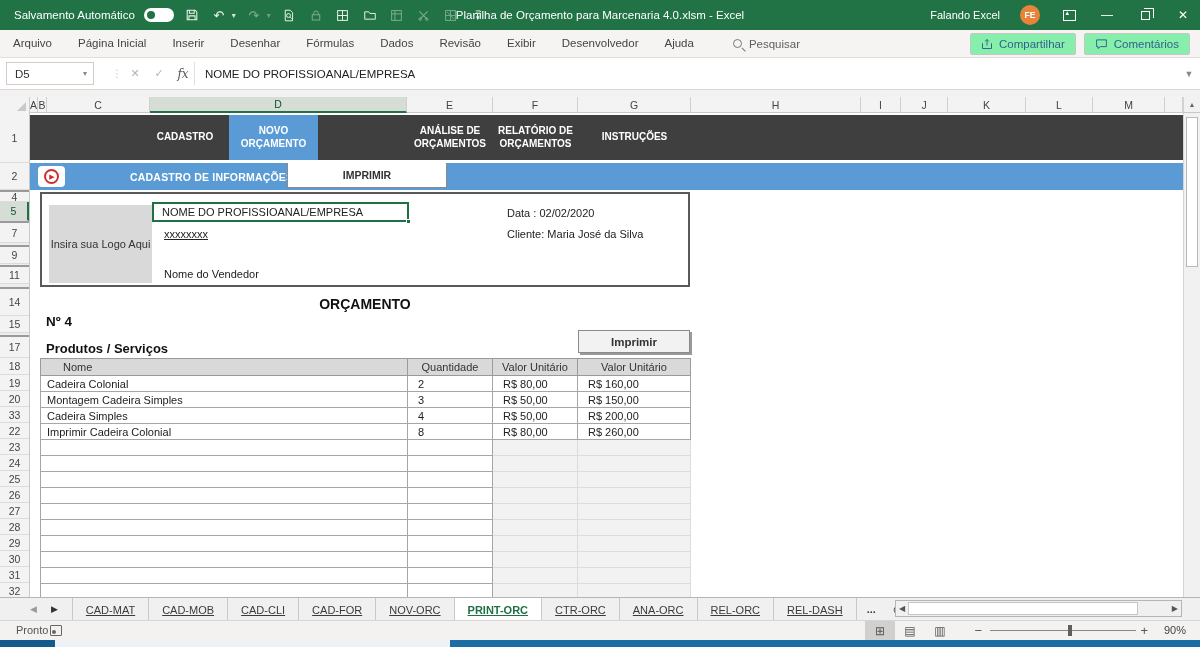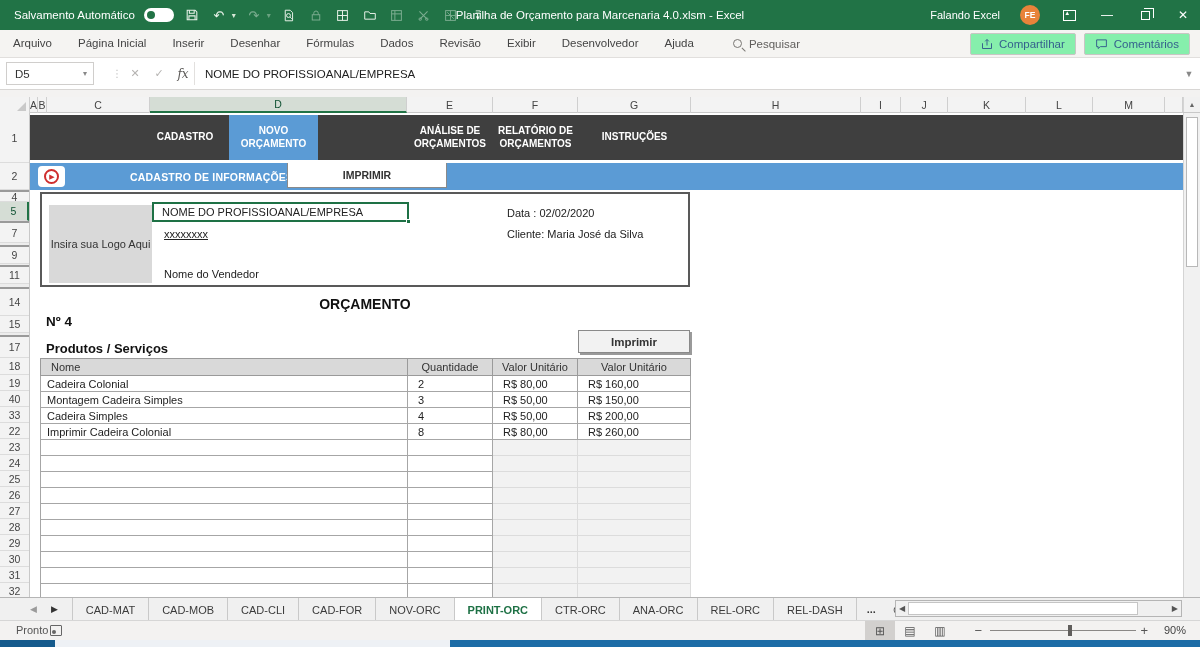--- a/index.html
+++ b/index.html
@@ -79,30 +79,30 @@
   .fill-handle { position:absolute; right:-4px; bottom:-4px; width:5px; height:5px; background:#1e7145; border:1px solid #fff; }
   .f-text { position:absolute; font-size:11px; color:#222; white-space:nowrap; }
 
   .orc-title { position:absolute; left:40px; top:183px; width:650px; text-align:center; font-size:14px; font-weight:bold; color:#111; }
   .orc-number { position:absolute; left:46px; top:201px; font-size:13.5px; font-weight:bold; color:#111; }
   .print-btn { position:absolute; left:578px; top:217px; width:112px; height:23px; background:#f2f2f2; border:1px solid #8a8a8a; box-shadow:2px 2px 0 #9a9a9a; display:flex; align-items:center; justify-content:center; font-size:11.5px; font-weight:bold; color:#333; }
   .section-title { position:absolute; left:40px; top:228px; width:650px; border-bottom:2px solid #7a7a7a; padding:0 0 2px 6px; font-size:13px; font-weight:bold; color:#111; }
 
   table.ptable { position:absolute; left:40px; top:245px; width:650px; border-collapse:collapse; font-size:11px; color:#222; table-layout:fixed; }
   .ptable th { background:#d9d9d9; border:1px solid #9a9a9a; height:17px; font-weight:normal; color:#333; text-align:center; overflow:hidden; }
-  .ptable th.name-col { text-align:left; padding-left:10px; }
+  .ptable th.name-col { text-align:left; padding-left:22px; }
   .ptable td { border:1px solid #a6a6a6; height:16px; padding-left:10px; white-space:nowrap; overflow:hidden; }
   .ptable td.name-cell { padding-left:6px; }
   .ptable tr.empty td.gray { background:#f2f2f2; border-color:#dcdcdc; }
 
   
   .tabbar { position:absolute; left:0; top:597px; width:1200px; height:23px; background:#f0f0f0; border-top:1px solid #b5b5b5; display:flex; align-items:stretch; font-size:11px; color:#3b3b3b; }
   .tab-nav { display:flex; align-items:center; gap:14px; padding:0 14px 0 30px; color:#9a9a9a; font-size:9px; }
   .tab-nav .on { color:#333; }
-  .sheet-tab { display:flex; align-items:center; padding:12px 13px; border-right:1px solid #c9c9c9; white-space:nowrap; }
+  .sheet-tab { display:flex; align-items:center; padding:12px 13px; border-right:1px solid #c9c9c9; white-space:nowrap;text-decoration:underline; }
   .sheet-tab:first-of-type { border-left:1px solid #c9c9c9; }
   .sheet-tab.active { background:#fff; color:#1e7145; font-weight:bold; border-bottom:2px solid #1e7145; }
   .tab-overflow { display:flex; align-items:center; padding:0 10px; font-weight:bold; }
   .add-sheet { display:flex; align-items:center; justify-content:center; width:24px; color:#555; font-size:13px; }
   .tab-dots { display:flex; align-items:center; color:#b5b3b1; font-size:10px; padding:0 6px; }
   .hscroll { position:absolute; left:895px; top:600px; width:287px; height:17px; border:1px solid #b5b5b5; background:#f0f0f0; }
   .hscroll .hthumb { position:absolute; left:12px; top:1px; bottom:1px; width:230px; background:#fff; border:1px solid #c5c5c5; }
   .hscroll .ar { position:absolute; top:0; height:15px; display:flex; align-items:center; font-size:8px; color:#555; }
 
   
@@ -288,21 +288,21 @@
       <div class="rownum" style="height:17px">9</div>
       <div class="rowgap" style="height:3px"></div>
       <div class="rownum" style="height:17px">11</div>
       <div class="rowgap" style="height:5px"></div>
       <div class="rownum" style="height:27px">14</div>
       <div class="rownum" style="height:17px">15</div>
       <div class="rowgap" style="height:4px"></div>
       <div class="rownum" style="height:21px">17</div>
       <div class="rownum" style="height:17px">18</div>
       <div class="rownum" style="height:16px">19</div>
-      <div class="rownum" style="height:16px">40</div>
+      <div class="rownum" style="height:16px">20</div>
       <div class="rownum" style="height:16px">33</div>
       <div class="rownum" style="height:16px">22</div>
       <div class="rownum" style="height:16px">23</div>
       <div class="rownum" style="height:16px">24</div>
       <div class="rownum" style="height:16px">25</div>
       <div class="rownum" style="height:16px">26</div>
       <div class="rownum" style="height:16px">27</div>
       <div class="rownum" style="height:16px">28</div>
       <div class="rownum" style="height:16px">29</div>
       <div class="rownum" style="height:16px">30</div>

